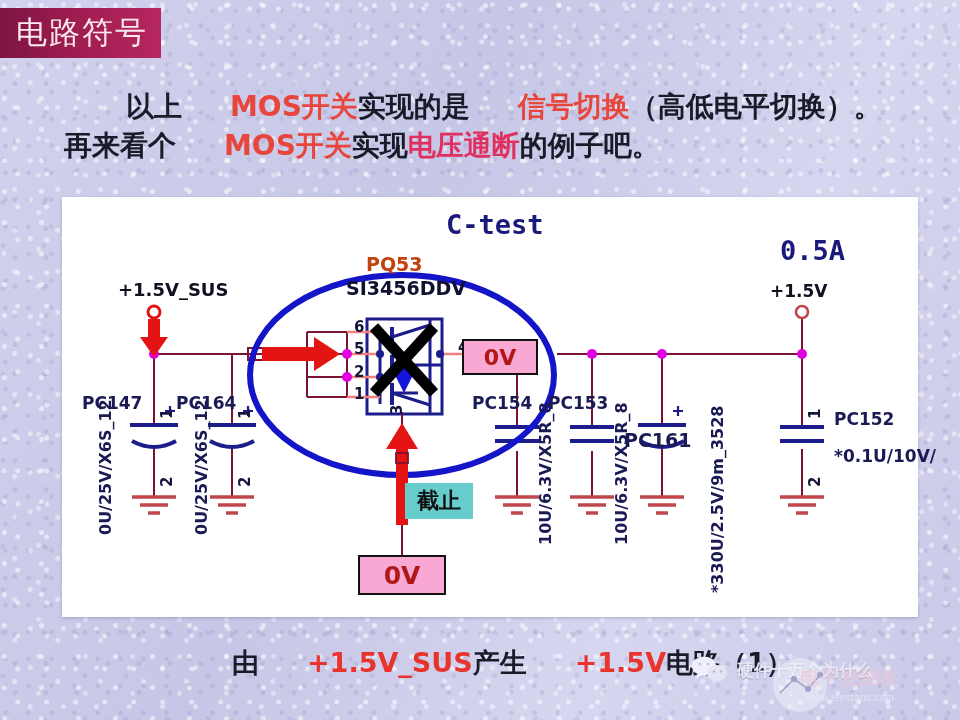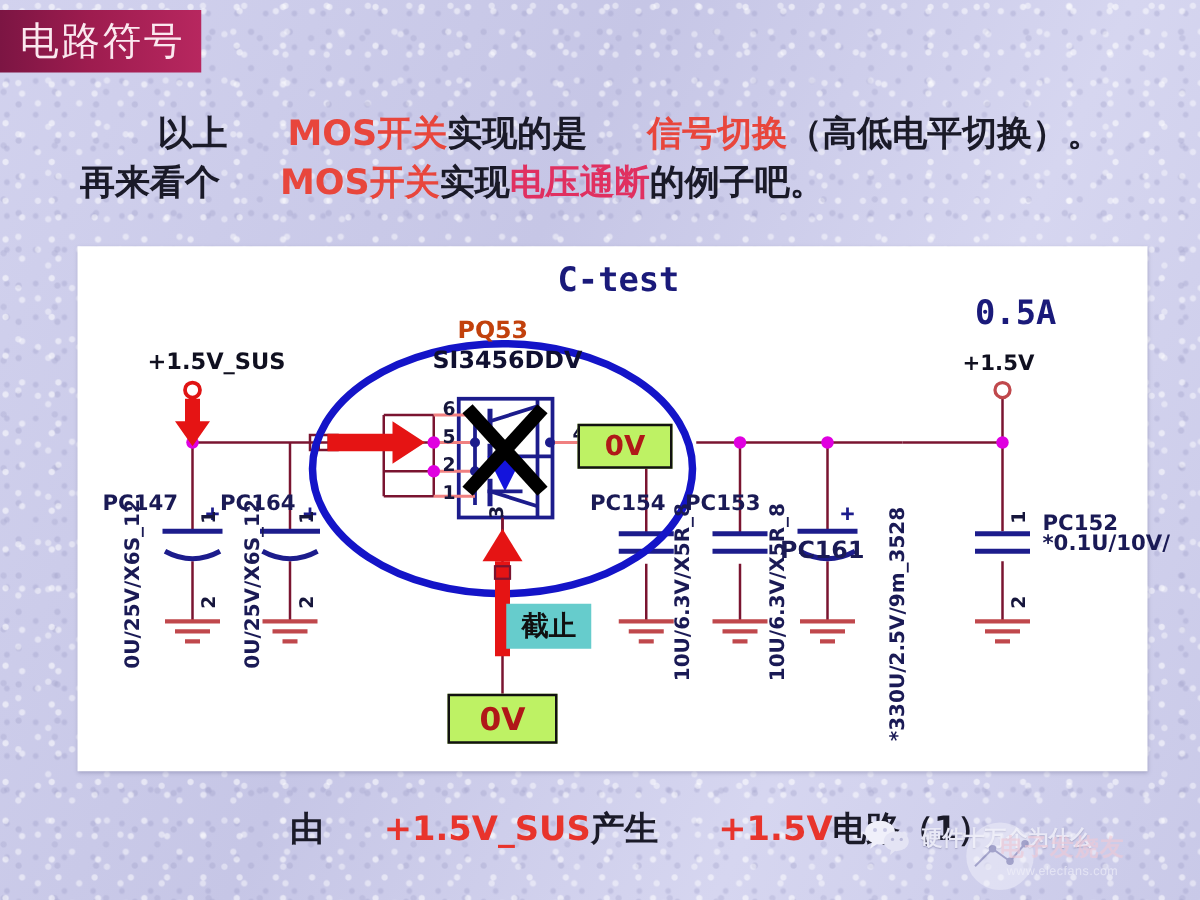--- a/index.html
+++ b/index.html
@@ -73,21 +73,21 @@
 
   .lbl{position:absolute;font-family:"DejaVu Sans","Liberation Sans",sans-serif;
        font-weight:700;color:#1a1a55;white-space:nowrap;}
   .lbl-mono{font-family:"DejaVu Sans Mono","Liberation Mono",monospace;
        font-weight:700;color:#1a1a7a;white-space:nowrap;position:absolute;}
   .vlbl{position:absolute;font-family:"DejaVu Sans","Liberation Sans",sans-serif;
        font-weight:700;color:#1a1a55;white-space:nowrap;
        transform-origin:0 0;transform:rotate(-90deg);}
   .pin{position:absolute;font-family:"DejaVu Sans","Liberation Sans",sans-serif;
        font-weight:700;color:#16163c;font-size:15px;}
-  .vbox{position:absolute;border:2px solid #111;background:#bef264;
+  .vbox{position:absolute;border:2px solid #111;background:#f9a8d4;
        display:flex;align-items:center;justify-content:center;
        color:#b01818;font-weight:700;font-family:"DejaVu Sans","Liberation Sans",sans-serif;}
   #cutoff-badge{position:absolute;left:343px;top:286px;width:68px;height:36px;
        background:#66cccc;display:flex;align-items:center;justify-content:center;
        color:#101010;font-size:22px;font-weight:700;
        font-family:"DejaVu Serif","Liberation Serif",serif;}
 </style>
 </head>
 <body>
 
@@ -273,21 +273,21 @@
 
     <div class="vbox" style="left:400px;top:142px;width:72px;height:32px;font-size:22px;">0V</div>
     <div class="vbox" style="left:296px;top:358px;width:84px;height:36px;font-size:25px;">0V</div>
 
     <div class="lbl" style="left:20px;top:196px;font-size:17px;">PC147</div>
     <div class="lbl" style="left:114px;top:196px;font-size:17px;">PC164</div>
     <div class="lbl" style="left:410px;top:196px;font-size:17px;">PC154</div>
     <div class="lbl" style="left:486px;top:196px;font-size:17px;">PC153</div>
     <div class="lbl" style="left:562px;top:196px;font-size:19px;margin-top:36px;">PC161</div>
     <div class="lbl" style="left:772px;top:212px;font-size:17px;">PC152</div>
-    <div class="lbl" style="left:772px;top:228px;font-size:17px;">*0.1U/10V/</div>
+    <div class="lbl" style="left:772px;top:249px;font-size:17px;">*0.1U/10V/</div>
 
     <div class="vlbl" style="left:34px;top:338px;font-size:16px;">0U/25V/X6S_12</div>
     <div class="vlbl" style="left:130px;top:338px;font-size:16px;">0U/25V/X6S_12</div>
     <div class="vlbl" style="left:474px;top:348px;font-size:16px;">10U/6.3V/X5R_8</div>
     <div class="vlbl" style="left:550px;top:348px;font-size:16px;">10U/6.3V/X5R_8</div>
     <div class="vlbl" style="left:646px;top:396px;font-size:16px;">*330U/2.5V/9m_3528</div>
 
     <div class="vlbl" style="left:96px;top:222px;font-size:15px;color:#16163c;">1</div>
     <div class="vlbl" style="left:96px;top:290px;font-size:15px;color:#16163c;">2</div>
     <div class="vlbl" style="left:174px;top:222px;font-size:15px;color:#16163c;">1</div>

